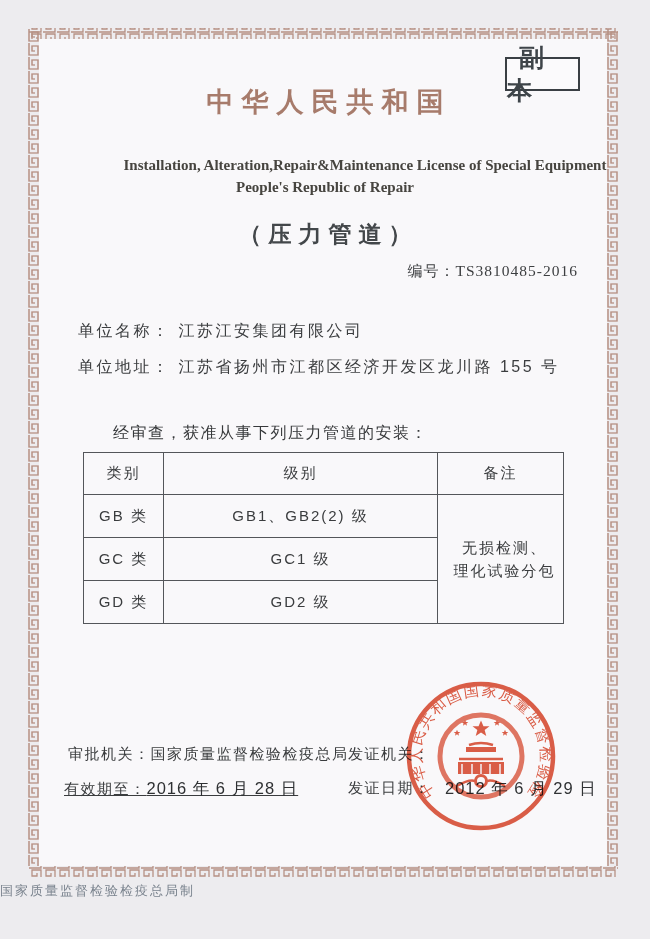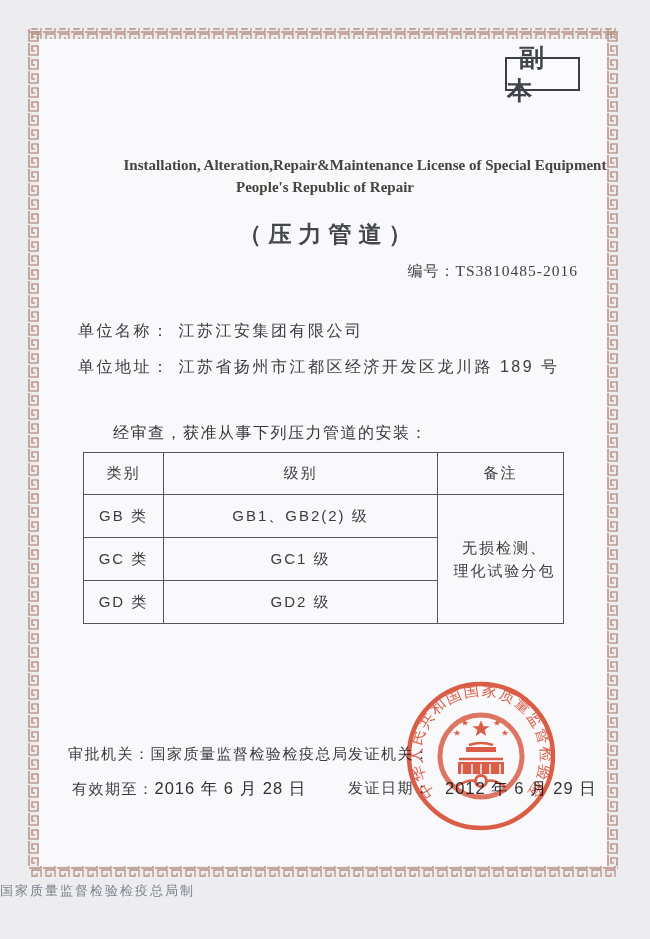--- a/index.html
+++ b/index.html
@@ -66,21 +66,21 @@
     border:1.6px solid #54565a;text-align:center;vertical-align:middle;
     font-weight:normal;letter-spacing:2px;
   }
   table.lic tr.hdr{height:42px;}
   table.lic tr.r{height:43px;}
   td.remark{text-align:left;padding-left:9px;line-height:23px;letter-spacing:1.5px;}
 
   .foot-line{font-size:15px;color:#3a3c3e;letter-spacing:1.5px;}
   .f-appr{left:68px;top:745px;}
   .f-issuer{left:348px;top:745px;}
-  .f-valid{left:72px;top:778px;}
+  .f-valid{left:64px;top:778px;text-decoration:underline;}
   .f-issued{left:348px;top:779px;}
   .f-val{font-size:16.5px;color:#2e3032;letter-spacing:1px;}
   .f-date2{left:445px;top:778px;font-size:16.5px;color:#303234;letter-spacing:1px;}
 
   .maker{
     left:0;top:882px;width:650px;text-align:left;
     font-size:13px;color:#79828d;letter-spacing:2px;
   }
 
   .seal{position:absolute;left:395px;top:667px;z-index:3;
@@ -105,34 +105,35 @@
       </g>
     <g transform="translate(618 28) rotate(90)">
         <rect x="0" y="0" width="838" height="11" fill="url(#mk)"></rect>
       </g>
   </svg>
 
   <div class="content">
 
     <div class="abs badge">副本</div>
 
+    <div class="abs title-cn1">中华人民共和国</div>
     <div class="abs sub-en sub-en1">Installation, Alteration,Repair&amp;Maintenance License of Special Equipment</div>
     <div class="abs sub-en sub-en2">People's Republic of Repair</div>
 
     <div class="abs category">（压力管道）</div>
 
     <div class="abs serial">
       <span>编号：</span><span class="num">TS3810485-2016</span>
     </div>
 
     <div class="abs info-line info-name">
       <span class="lab">单位名称：</span><span>江苏江安集团有限公司</span>
     </div>
     <div class="abs info-line info-addr">
-      <span class="lab">单位地址：</span><span>江苏省扬州市江都区经济开发区龙川路 189 号</span>
+      <span class="lab">单位地址：</span><span>江苏省扬州市江都区经济开发区龙川路 155 号</span>
     </div>
 
     <div class="abs statement">经审查，获准从事下列压力管道的安装：</div>
 
     <table class="lic">
       <colgroup>
           <col style="width:80px">
           <col style="width:274px">
           <col style="width:126px">
         </colgroup>

